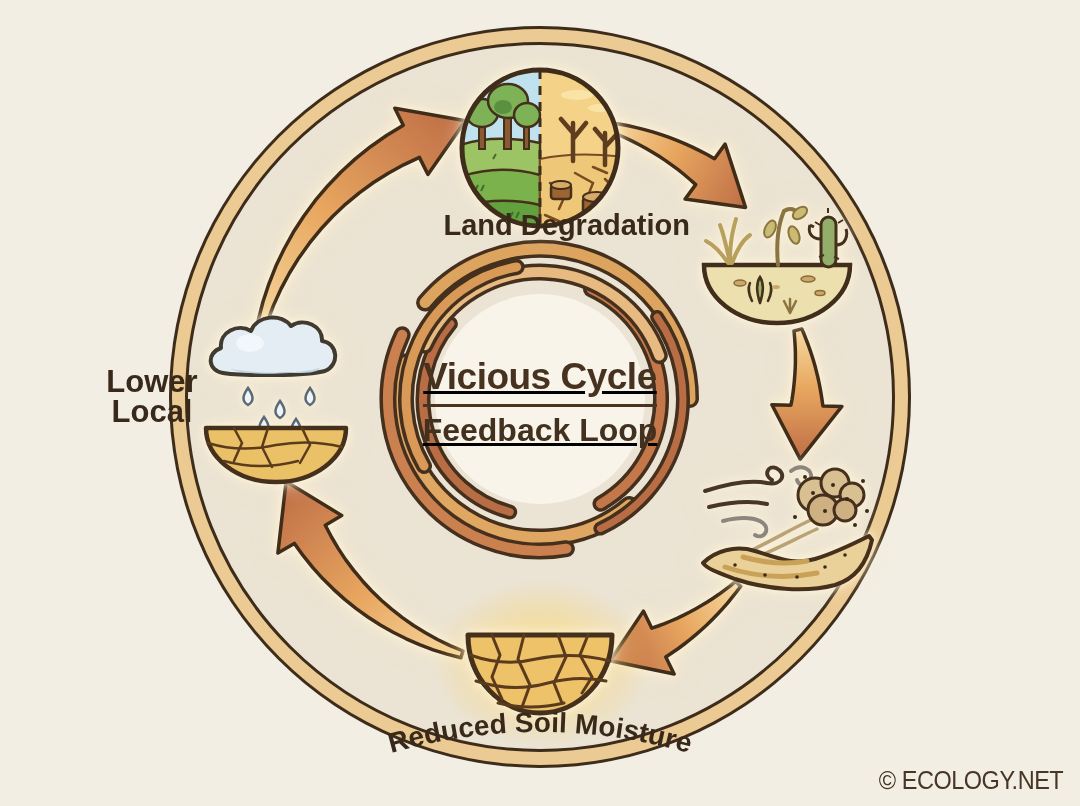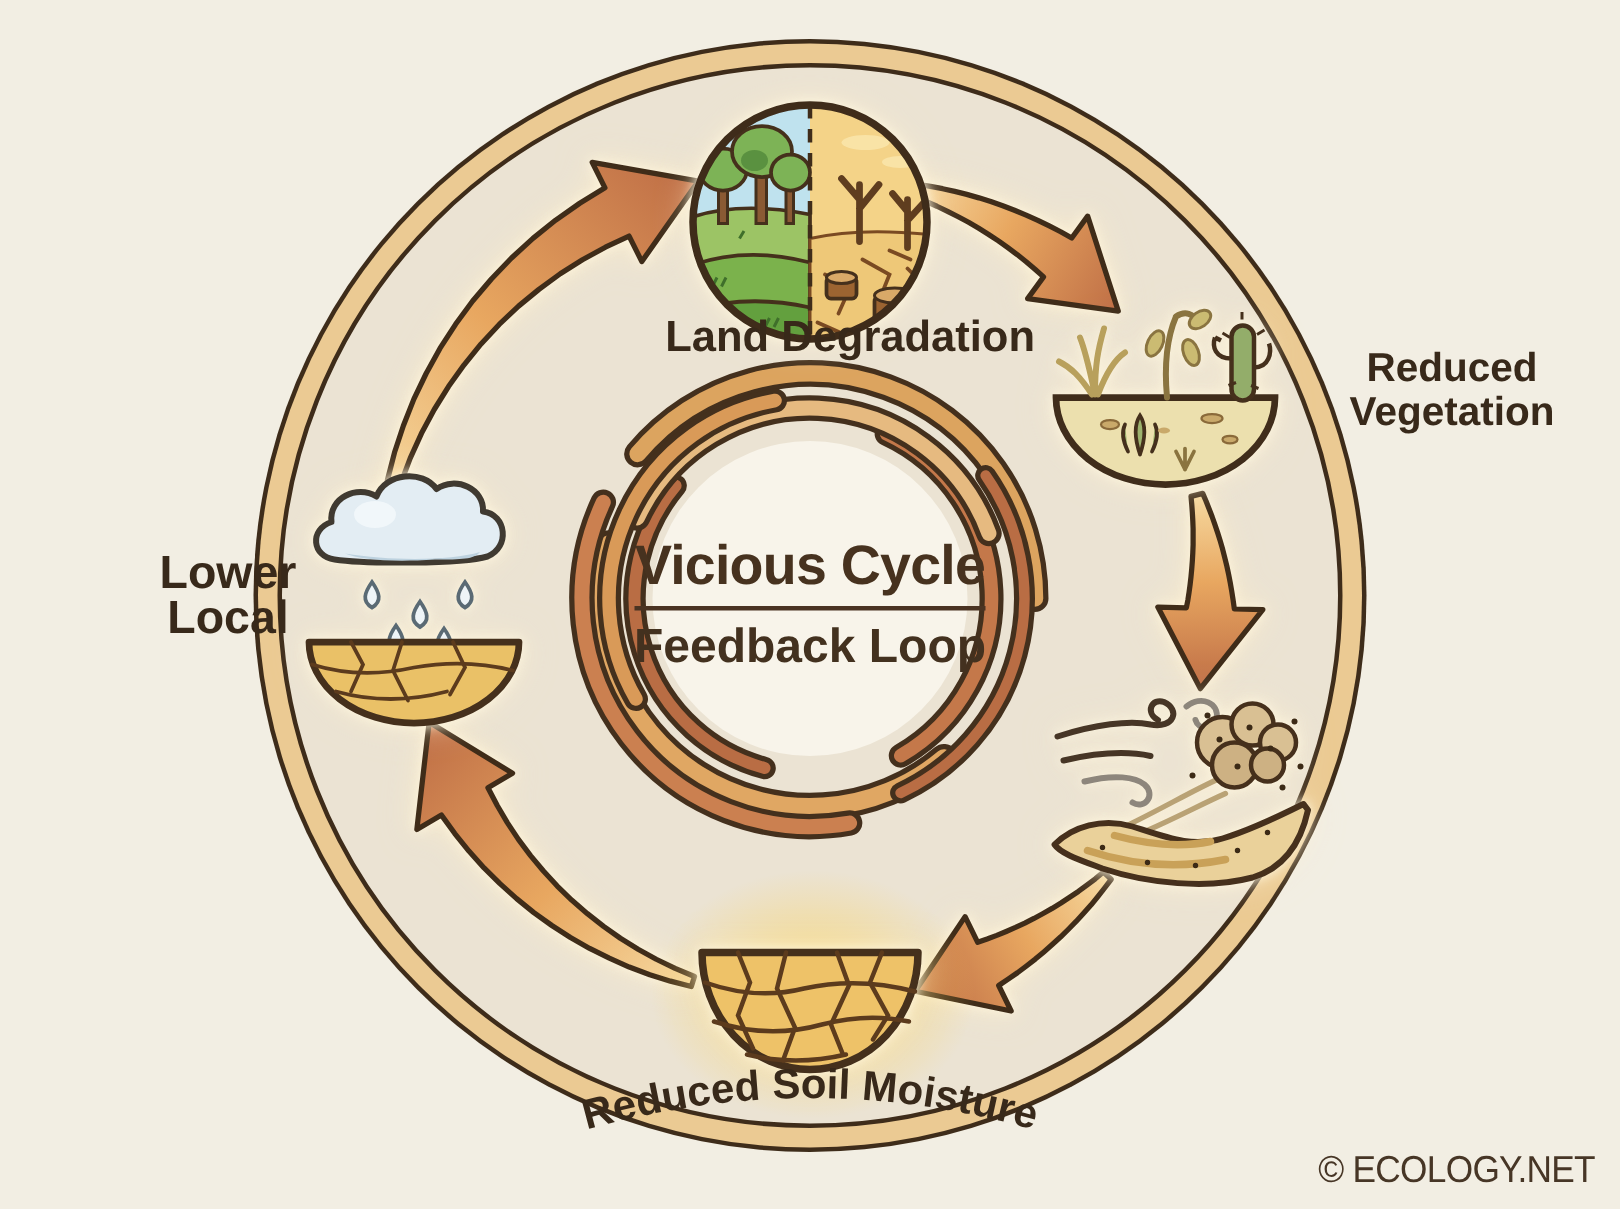--- a/index.html
+++ b/index.html
@@ -16,21 +16,21 @@
     z-index:1;
   }
   svg.layer{position:absolute;left:0;top:0;width:1080px;height:806px;z-index:2;}
   svg#arrows-layer{z-index:3;}
   svg#arrows-layer path{
     filter:drop-shadow(0 0 4px rgba(255,247,222,.95)) drop-shadow(0 0 10px rgba(255,238,200,.6));
   }
   
   .center-text{
     position:absolute;left:540px;top:356px;transform:translateX(-50%);
-    text-align:center;z-index:4;width:300px;
+    text-align:center;z-index:4;width:300px;text-decoration:underline;
   }
   .center-title{font-size:37px;font-weight:bold;color:#47321f;letter-spacing:-.5px;white-space:nowrap;}
   .center-divider{width:234px;height:3px;background:#4a3322;margin:6px auto 5px auto;}
   .center-subtitle{font-size:32px;font-weight:bold;color:#43311f;white-space:nowrap;}
   
   .icon{position:absolute;z-index:4;
     filter:drop-shadow(0 0 4px rgba(255,248,226,.9)) drop-shadow(0 0 10px rgba(255,240,205,.55));}
   #icon-land{left:455px;top:63px;}
   #icon-veg{left:690px;top:195px;}
   #icon-erosion{left:695px;top:455px;}
@@ -241,24 +241,20 @@
     <g stroke="#5c3b1d" stroke-width="2.5" fill="none" stroke-linecap="round">
       <path d="M44,125 L52,140 L44,158"></path>
       <path d="M78,125 L72,144 L82,164"></path>
       <path d="M112,125 L120,142 L110,160"></path>
       <path d="M18,140 Q50,150 86,142 Q120,136 152,144"></path>
       <path d="M34,158 Q70,168 108,158"></path>
     </g>
   </svg>
 
   <div class="node-label" id="label-land">Land Degradation</div>
-  <div class="node-label" id="label-veg">
-    <div>Reduced</div>
-    <div>Vegetation</div>
-  </div>
   <div class="node-label" id="label-rain">
     <div>Lower</div>
     <div>Local</div>
   </div>
 
   <svg class="layer" id="curved-label-layer">
     <defs>
         <path id="soilArc" d="M362,762 Q540,702 718,762" fill="none"></path>
       </defs>
     <text font-size="28" font-weight="bold" fill="#38291a" font-family="Liberation Sans, sans-serif">

